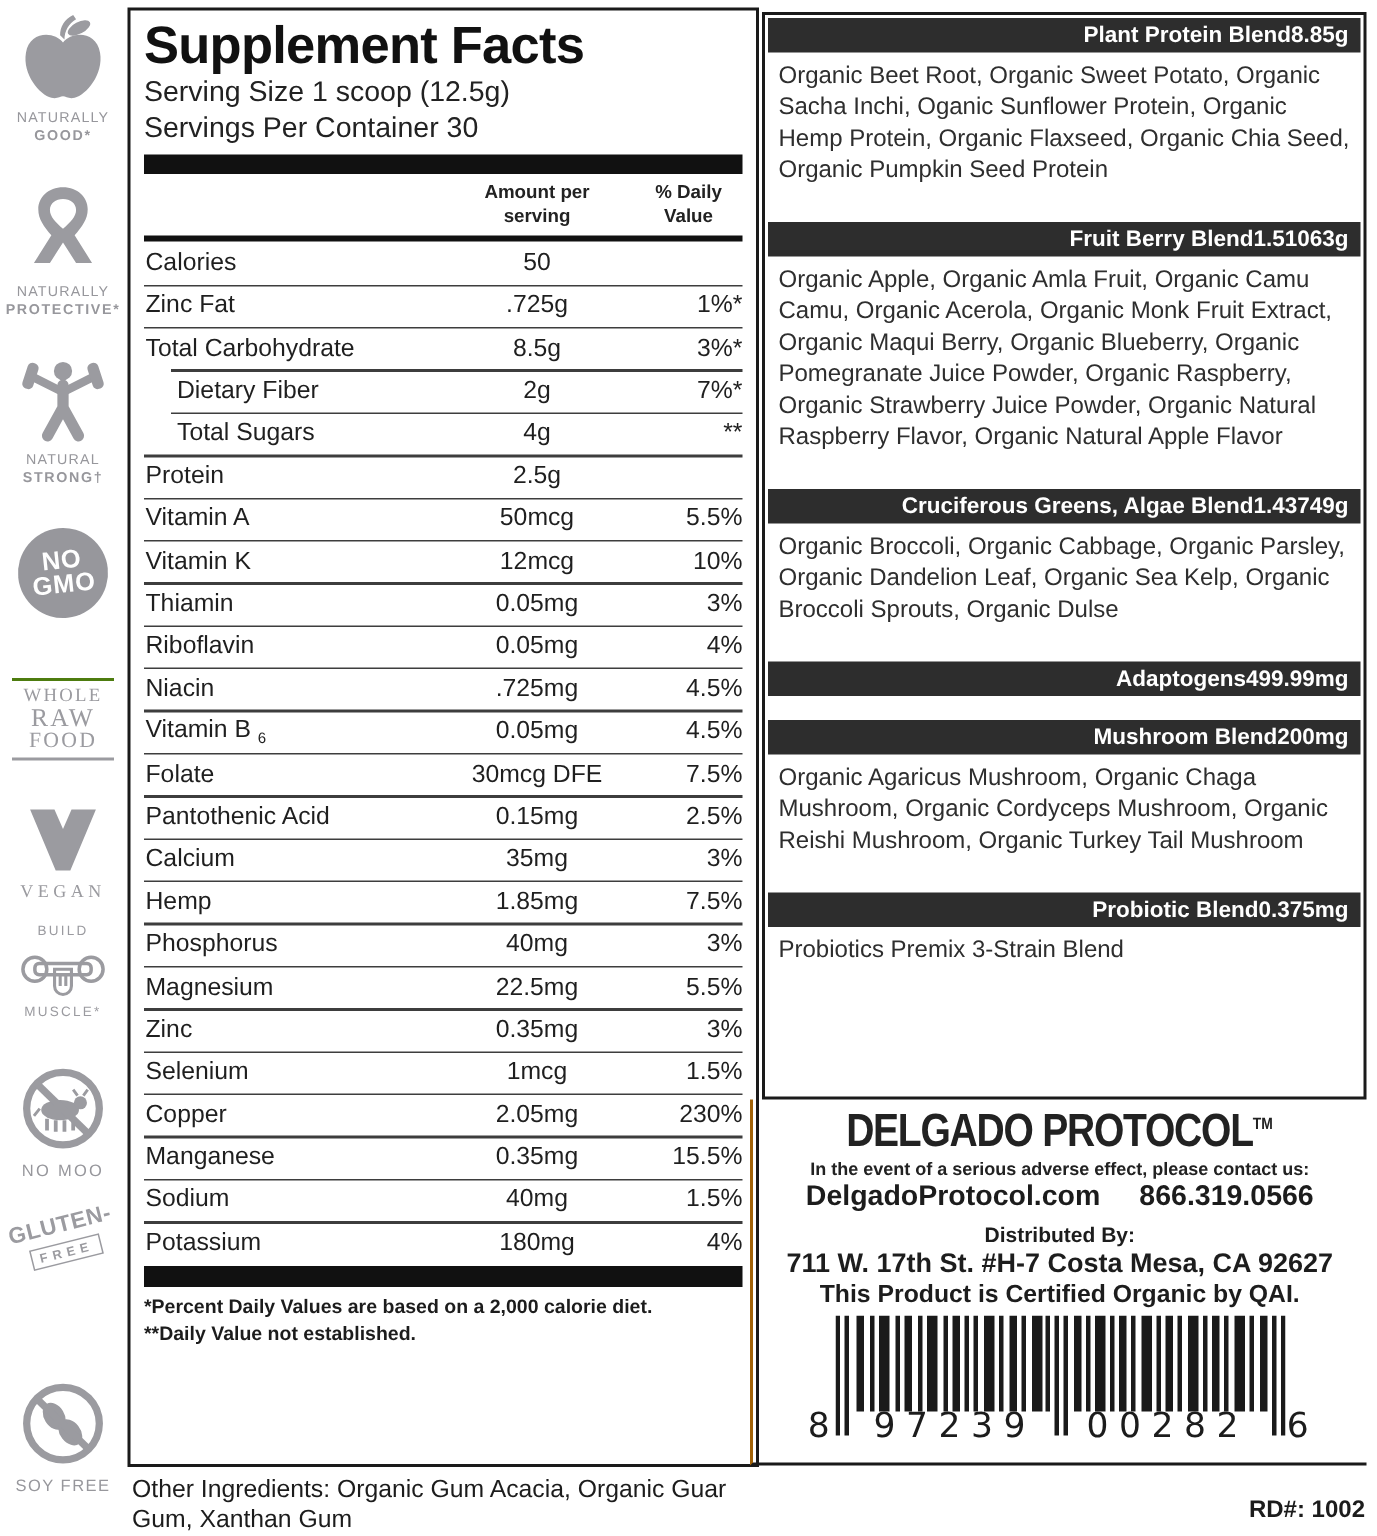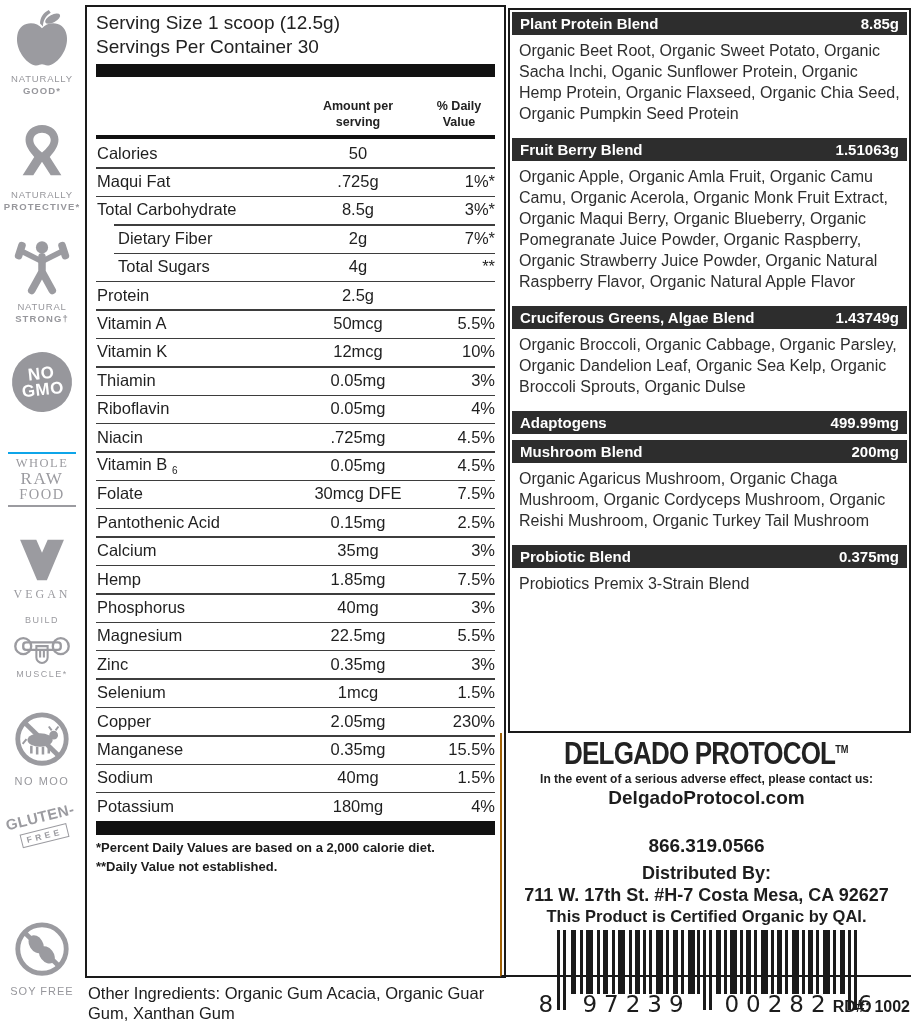--- a/index.html
+++ b/index.html
@@ -10,74 +10,74 @@
   .rail{position:absolute;left:0;top:0;width:84px;height:100%;}
   .badge{position:absolute;left:0;width:84px;display:flex;flex-direction:column;align-items:center;gap:3px;}
   .badge svg{display:block;}
   .blabel{font-size:9.5px;letter-spacing:.8px;color:#97979c;text-align:center;line-height:1.25;}
   .blabel .bold{font-weight:bold;letter-spacing:1.1px;}
   .gray{fill:#9b9ba0;}
   .grayline{stroke:#9b9ba0;fill:none;}
   .nogmo-circle{width:60px;height:60px;border-radius:50%;background:#97979c;display:flex;flex-direction:column;
       align-items:center;justify-content:center;color:#fff;font-weight:bold;line-height:.95;transform:rotate(-6deg);}
   .nogmo-circle div{font-size:17px;letter-spacing:.5px;}
-  .wrf{font-family:"Liberation Serif",serif;color:#9b9ba0;text-align:center;border-top:2px solid #0ea5e9;
+  .wrf{font-family:"Liberation Serif",serif;color:#9b9ba0;text-align:center;border-top:2px solid #4d7c0f;
       border-bottom:2px solid #9b9ba0;padding:3px 2px;width:64px;line-height:1.02;}
   .wrf .l1{font-size:12.5px;letter-spacing:1.5px;}
   .wrf .l2{font-size:17px;letter-spacing:1.5px;}
   .wrf .l3{font-size:14.5px;letter-spacing:1.5px;}
   .vegan-word{font-family:"Liberation Serif",serif;font-size:12px;letter-spacing:3px;color:#9b9ba0;}
   .gf-banner{transform:rotate(-14deg);color:#9b9ba0;text-align:center;}
   .gf-banner .g1{font-size:15px;font-weight:800;letter-spacing:.5px;}
   .gf-banner .g2{font-size:8.5px;font-weight:bold;letter-spacing:3.5px;border:1.5px solid #9b9ba0;
       padding:1px 5px;margin-top:1px;display:inline-block;}
   .bm-word{font-size:9px;letter-spacing:1.5px;color:#9b9ba0;text-align:center;line-height:1.1;}
 
   
   .facts{position:absolute;left:85px;top:5px;width:421px;height:973px;border:2.5px solid #1a1a1a;
       background:#fff;box-sizing:border-box;padding:4px 9px 0 9px;}
   .sf-title{font-size:35px;font-weight:bold;letter-spacing:-.5px;line-height:1.12;color:#111;}
   .serving{font-size:19px;line-height:1.25;color:#222;}
   .thickbar{height:13px;background:#111;margin-top:5px;}
   .colhead{display:grid;grid-template-columns:1fr 130px 72px;align-items:end;padding:4px 0 5px 0;}
-  .colhead .ch{font-size:12.5px;font-weight:bold;text-align:center;line-height:1.3;color:#222;margin-top:17px;}
+  .colhead .ch{font-size:12.5px;font-weight:bold;text-align:center;line-height:1.3;color:#222;}
   .bar4{height:4px;background:#111;}
   .frow{display:grid;grid-template-columns:1fr 130px 72px;align-items:center;height:28.4px;position:relative;}
   .frow:not(:first-child)::before{content:"";position:absolute;top:0;left:0;right:0;height:1.4px;background:#3d3d3d;}
   .frow.indent::before{left:18px;}
   .fname{font-size:16.5px;color:#1f1f1f;padding-left:1px;}
   .frow.indent .fname{padding-left:22px;}
   .fname sub{font-size:10px;}
   .famt{font-size:16.5px;text-align:center;color:#1f1f1f;}
   .fdv{font-size:16.5px;text-align:right;color:#1f1f1f;}
   .thickbar2{height:14px;background:#111;margin-top:1px;}
   .footnotes{padding:4px 0 0 0;}
   .fn{font-size:13px;font-weight:600;line-height:1.45;color:#1c1c1c;}
   .other-ing{position:absolute;left:88px;top:983px;width:424px;font-size:16.5px;line-height:1.22;color:#1c1c1c;}
 
   
   .blends{position:absolute;left:508px;top:8px;width:403px;height:725px;border:2px solid #1a1a1a;
       box-sizing:border-box;background:#fff;}
-  .blend-hdr{display:flex;justify-content:space-between;align-items:center;background:#2d2d2d;color:#fff;
+  .blend-hdr{display:flex;justify-content:flex-end;align-items:center;background:#2d2d2d;color:#fff;
       margin:0 2px;height:23px;padding:0 8px;}
   .blend-hdr .bn{font-size:15px;font-weight:bold;}
   .blend-hdr .ba{font-size:15px;font-weight:bold;}
   .blend-body{font-size:16px;line-height:21px;color:#2e2e2e;padding:5px 8px 8px 9px;}
   .blend:first-child .blend-hdr{margin-top:2px;}
-  .blend + .blend .blend-hdr{margin-top:6px;}
+  .blend + .blend .blend-hdr{margin-top:16px;}
 
   
   .delgado{position:absolute;left:500px;top:733px;width:411px;height:244px;border-left:2px solid #a16207;
       border-bottom:2px solid #1a1a1a;box-sizing:border-box;text-align:center;padding-top:5px;}
   .brand{font-size:31px;font-weight:bold;color:#222;display:inline-block;transform:scaleX(.84);
       letter-spacing:-1px;white-space:nowrap;line-height:1.05;}
   .brand sup{font-size:11px;letter-spacing:0;}
   .adverse{font-size:12px;font-weight:bold;color:#222;margin-top:1px;}
-  .contact{font-size:19px;font-weight:bold;color:#1c1c1c;margin-top:1px;display:flex;justify-content:center;gap:26px;flex-direction:column;}
-  .distby{font-size:18px;font-weight:bold;margin-top:6px;}
+  .contact{font-size:19px;font-weight:bold;color:#1c1c1c;margin-top:1px;display:flex;justify-content:center;gap:26px;}
+  .distby{font-size:14px;font-weight:bold;margin-top:6px;}
   .addr{font-size:18px;font-weight:bold;margin-top:1px;}
   .cert{font-size:16.5px;font-weight:bold;margin-top:1px;}
   .barcode-wrap{position:relative;width:300px;margin:4px auto 0 auto;height:84px;}
   .bc-digits{position:absolute;bottom:-3px;font-size:23px;color:#1c1c1c;font-family:"DejaVu Sans",sans-serif;}
   .bc-d1{left:-18px;}
   .bc-d2{left:16px;width:128px;text-align:center;letter-spacing:7px;}
   .bc-d3{left:158px;width:128px;text-align:center;letter-spacing:7px;}
   .bc-d4{right:-16px;}
   .rd{position:absolute;right:8px;top:998px;font-size:16px;font-weight:bold;color:#1c1c1c;}
 </style>
@@ -181,20 +181,21 @@
         <circle class="grayline" cx="32" cy="30" r="25" stroke-width="5"></circle>
         <ellipse class="gray" cx="26" cy="25" rx="7" ry="10" transform="rotate(-32 26 25)"></ellipse>
         <ellipse class="gray" cx="37" cy="36" rx="7" ry="10" transform="rotate(-38 37 36)"></ellipse>
         <line class="grayline" x1="13" y1="12" x2="51" y2="49" stroke-width="5"></line>
       </svg>
       <div class="blabel" style="font-size:11px;letter-spacing:1px;">SOY FREE</div>
     </div>
   </div>
 
   <div class="facts">
+    <div class="sf-title">Supplement Facts</div>
     <div class="serving">Serving Size 1 scoop (12.5g)</div>
     <div class="serving">Servings Per Container 30</div>
     <div class="thickbar"></div>
     <div class="colhead">
       <div></div>
       <div class="ch">
         <div>Amount per</div>
         <div>serving</div>
       </div>
       <div class="ch">
@@ -205,21 +206,21 @@
     <div class="bar4"></div>
 
     <div>
   <div class="frow">
     <span class="fname">Calories</span>
     <span class="famt">50</span>
     <span class="fdv"></span>
   </div>
 
   <div class="frow">
-    <span class="fname">Maqui Fat</span>
+    <span class="fname">Zinc Fat</span>
     <span class="famt">.725g</span>
     <span class="fdv">1%*</span>
   </div>
 
   <div class="frow">
     <span class="fname">Total Carbohydrate</span>
     <span class="famt">8.5g</span>
     <span class="fdv">3%*</span>
   </div>
 

